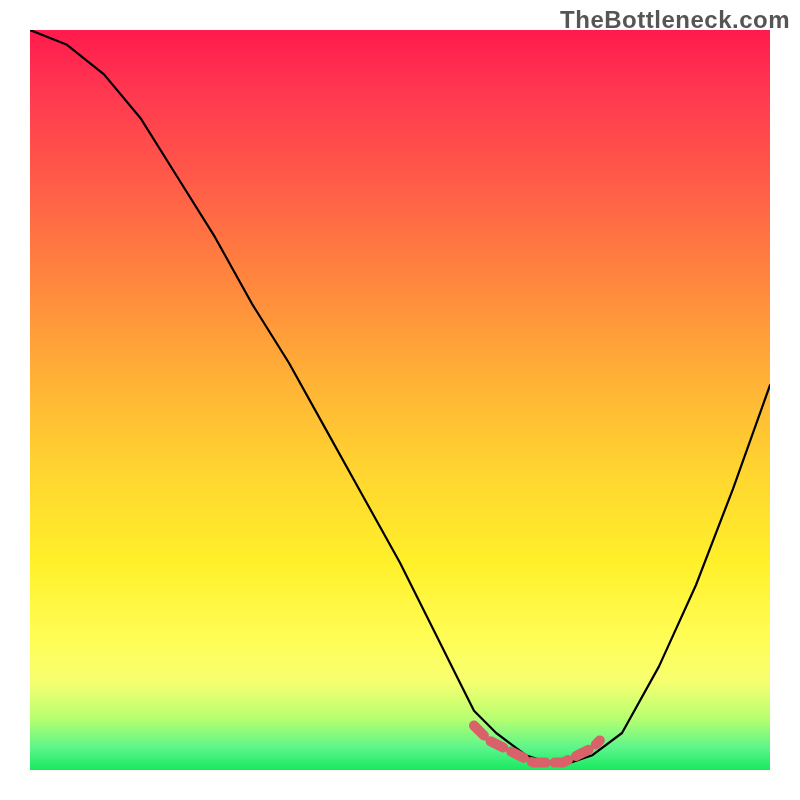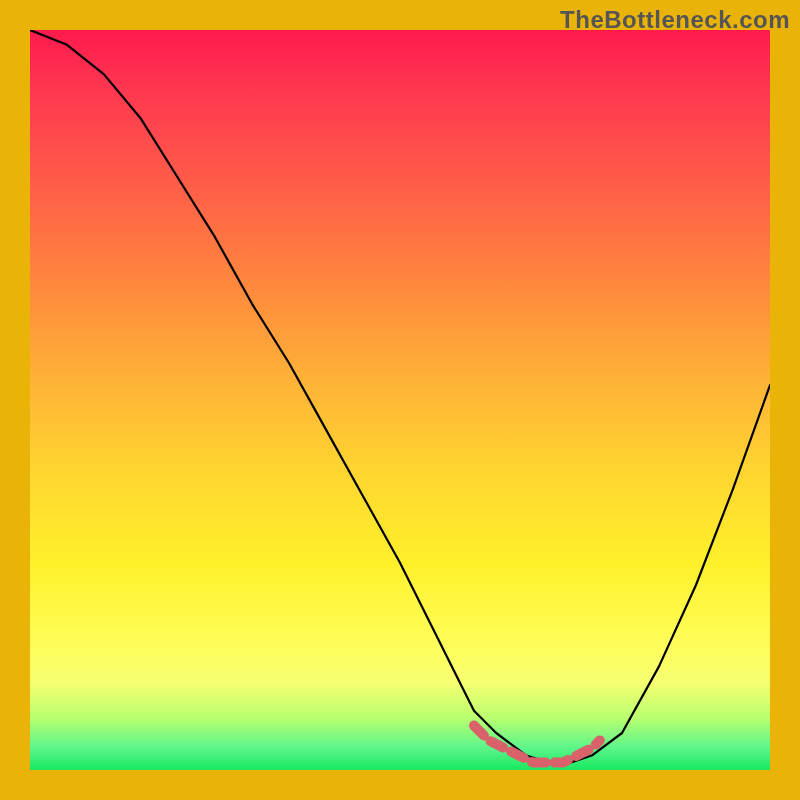--- a/index.html
+++ b/index.html
@@ -1,21 +1,21 @@
 <!DOCTYPE html>
 <html><head>
 <meta charset="utf-8">
 <style>
   * { margin: 0; padding: 0; box-sizing: border-box; }
   html, body { width: 800px; height: 800px; overflow: hidden; background: #000; font-family: Arial, sans-serif; }
   .frame {
     position: relative;
     width: 800px;
     height: 800px;
-    background: #eab308;
+    background: #ffffff;
   }
   .watermark {
     position: absolute;
     top: 6px;
     right: 10px;
     color: #555;
     font-size: 24px;
     font-weight: 600;
     letter-spacing: 0.5px;
     z-index: 5;

